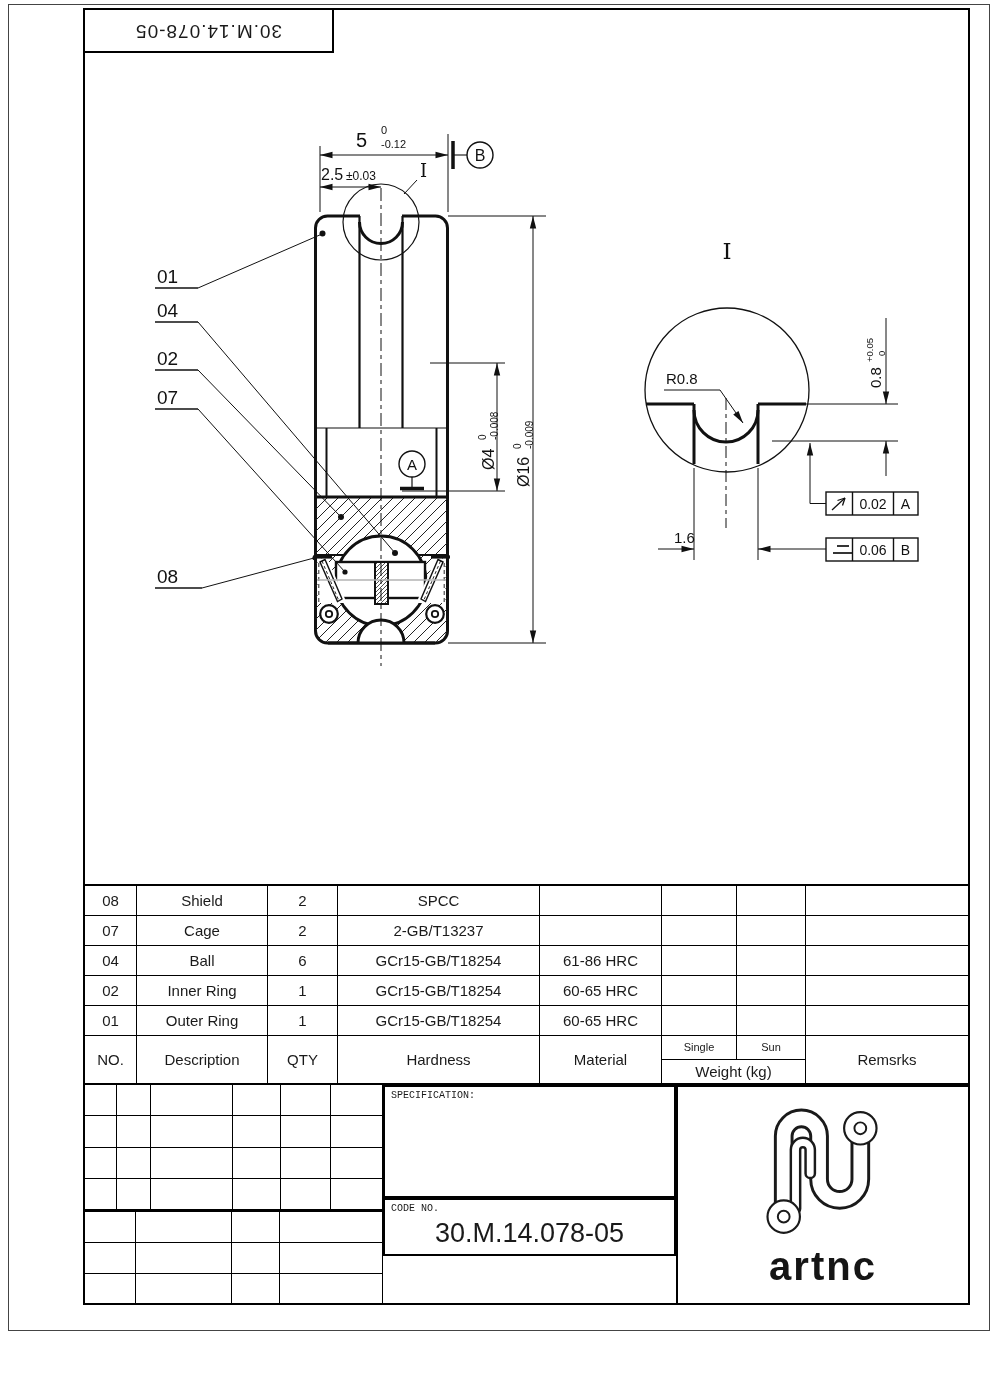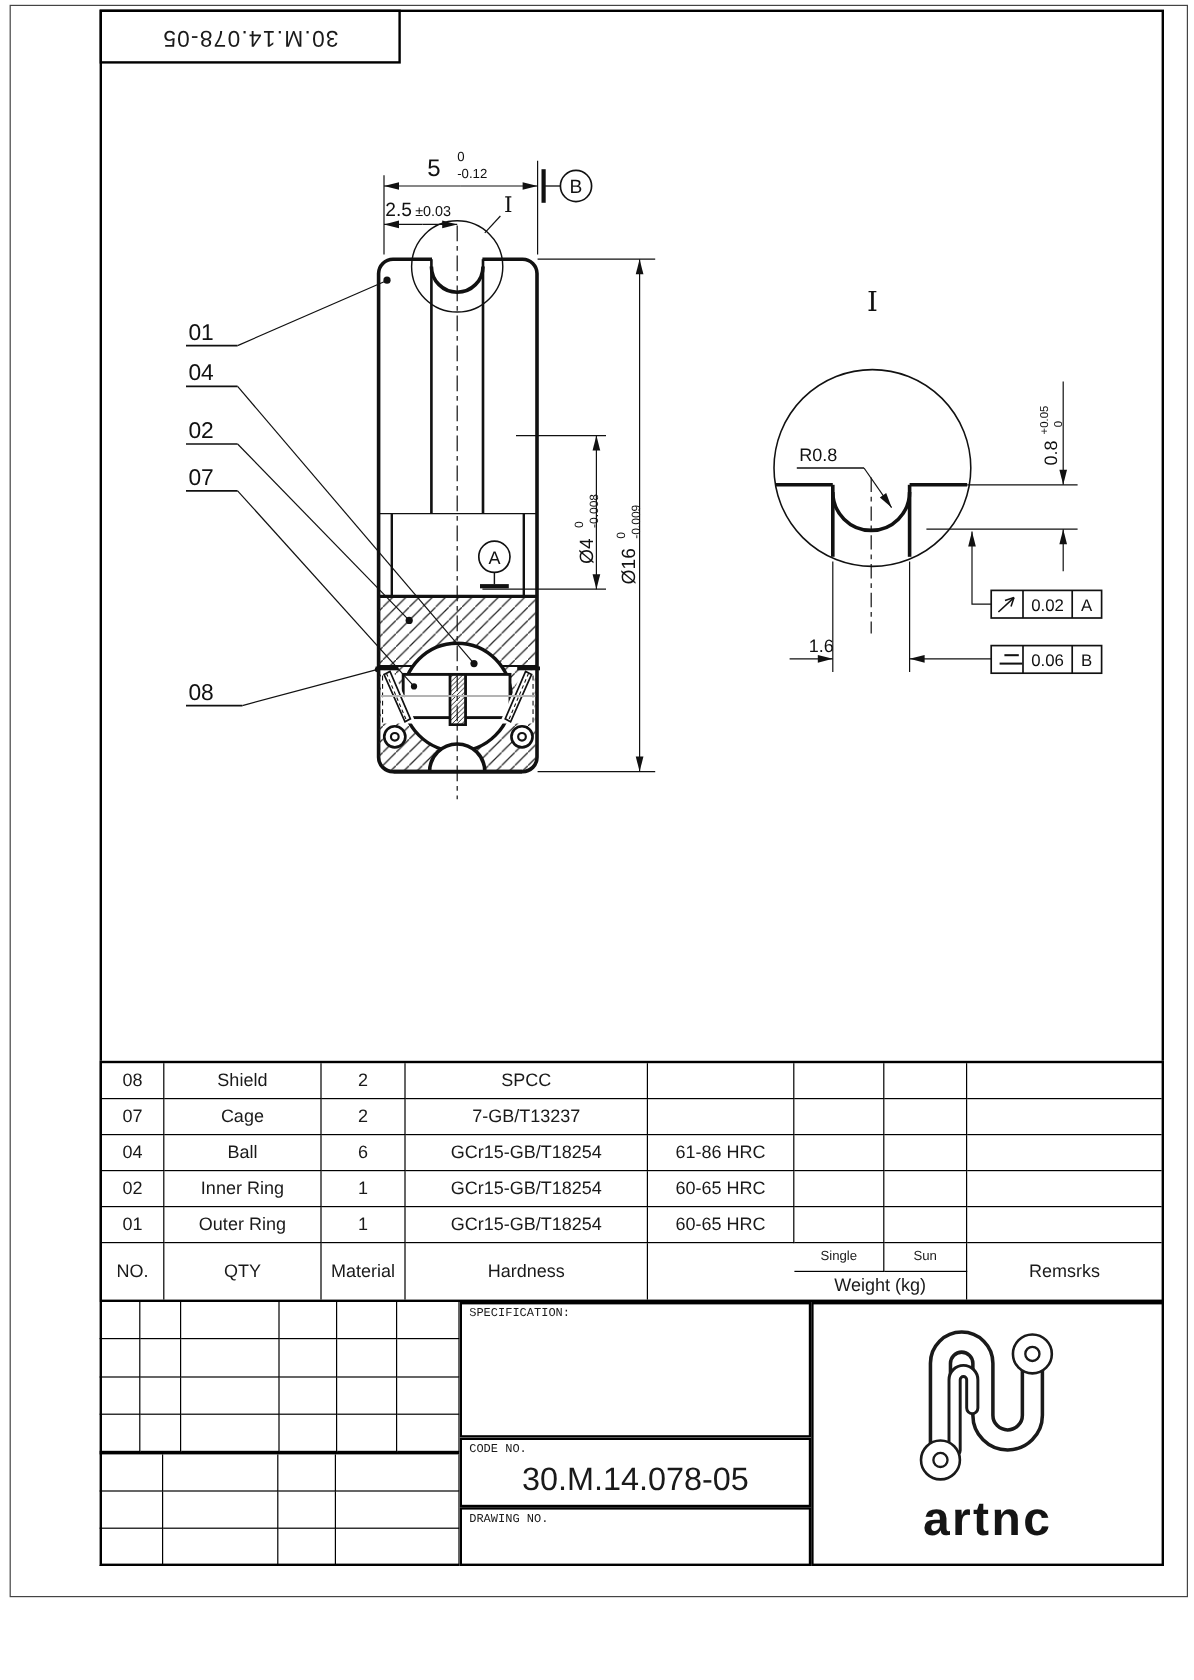--- a/index.html
+++ b/index.html
@@ -267,21 +267,21 @@
     <div class="pc">2</div>
     <div class="pc">SPCC</div>
     <div class="pc"></div>
     <div class="pc"></div>
     <div class="pc"></div>
     <div class="pc br0"></div>
 
     <div class="pc">07</div>
     <div class="pc">Cage</div>
     <div class="pc">2</div>
-    <div class="pc">7-GB/T13237</div>
+    <div class="pc">2-GB/T13237</div>
     <div class="pc"></div>
     <div class="pc"></div>
     <div class="pc"></div>
     <div class="pc br0"></div>
 
     <div class="pc">04</div>
     <div class="pc">Ball</div>
     <div class="pc">6</div>
     <div class="pc">GCr15-GB/T18254</div>
     <div class="pc">61-86 HRC</div>
@@ -301,23 +301,24 @@
     <div class="pc">01</div>
     <div class="pc">Outer Ring</div>
     <div class="pc">1</div>
     <div class="pc">GCr15-GB/T18254</div>
     <div class="pc">60-65 HRC</div>
     <div class="pc"></div>
     <div class="pc"></div>
     <div class="pc br0"></div>
 
     <div class="pc bb0" style="grid-row:6 / span 2">NO.</div>
+    <div class="pc bb0" style="grid-row:6 / span 2">Description</div>
     <div class="pc bb0" style="grid-row:6 / span 2">QTY</div>
+    <div class="pc bb0" style="grid-row:6 / span 2">Hardness</div>
     <div class="pc bb0" style="grid-row:6 / span 2">Material</div>
-    <div class="pc bb0" style="grid-row:6 / span 2">Hardness</div>
     <div class="pc small" style="grid-column:6;grid-row:6">Single</div>
     <div class="pc small" style="grid-column:7;grid-row:6">Sun</div>
     <div class="pc bb0" style="grid-column:6 / span 2;grid-row:7">Weight (kg)</div>
     <div class="pc br0 bb0" style="grid-column:8;grid-row:6 / span 2">Remsrks</div>
   </div>
 
   <div class="abs" id="tb-left-top">
     <div class="lc"></div>
       <div class="lc"></div>
       <div class="lc"></div>
@@ -357,23 +358,20 @@
       <div class="lc"></div>
       <div class="lc"></div>
   </div>
 
   <div class="abs tb-box" id="tb-spec">
     <span class="tb-label">SPECIFICATION:</span>
   </div>
   <div class="abs tb-box" id="tb-code">
     <span class="tb-label">CODE NO.</span>
     <div class="big">30.M.14.078-05</div>
-  </div>
-  <div class="abs tb-box" id="tb-draw">
-    <span class="tb-label">DRAWING NO.</span>
   </div>
 
   <div class="abs tb-box" id="tb-logo">
     <svg width="290" height="165" viewBox="0 0 294 168" fill="none">
       <path d="M 107,124 L 107,50 A 18 18 0 0 1 143,50 L 143,94 A 21 21 0 0 0 185,94 L 185,50" stroke="#1a1a1a" stroke-width="20" stroke-linecap="round" stroke-linejoin="round"></path>
       <path d="M 107,124 L 107,50 A 18 18 0 0 1 143,50 L 143,94 A 21 21 0 0 0 185,94 L 185,50" stroke="#fff" stroke-width="14" stroke-linecap="round" stroke-linejoin="round"></path>
       <path d="M 119,124 L 119,64 A 7.5 7.5 0 0 1 134,64 L 134,88" stroke="#1a1a1a" stroke-width="12" stroke-linecap="round"></path>
       <path d="M 119,124 L 119,64 A 7.5 7.5 0 0 1 134,64 L 134,88" stroke="#fff" stroke-width="7" stroke-linecap="round"></path>
       <circle cx="107" cy="132" r="16.5" fill="#fff" stroke="#1a1a1a" stroke-width="2.2"></circle>
       <circle cx="107" cy="132" r="6" fill="#fff" stroke="#1a1a1a" stroke-width="2"></circle>

